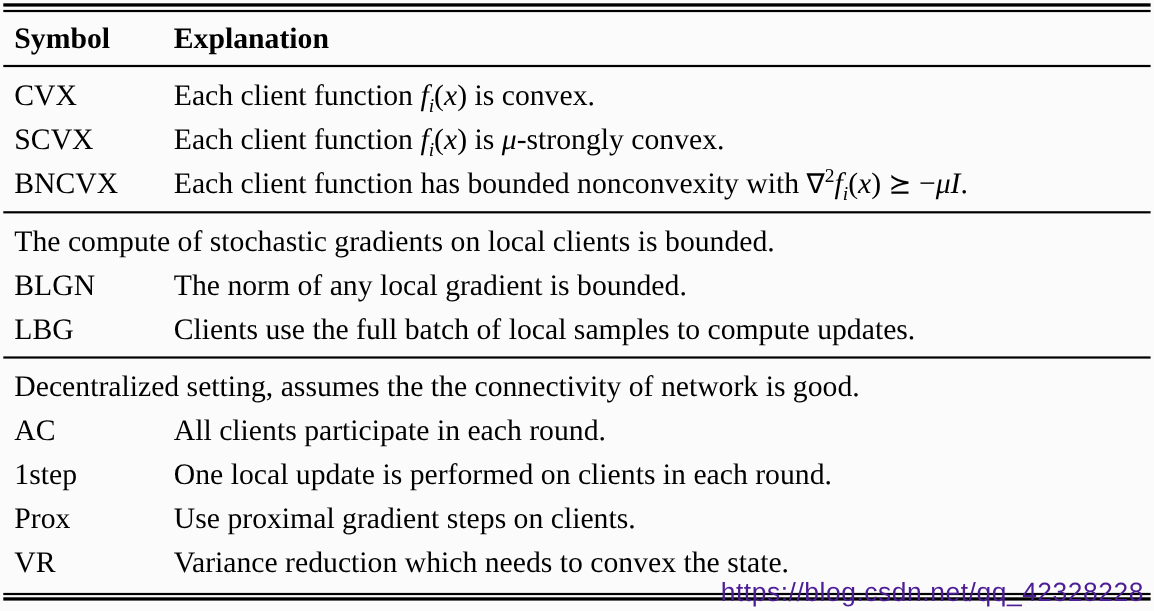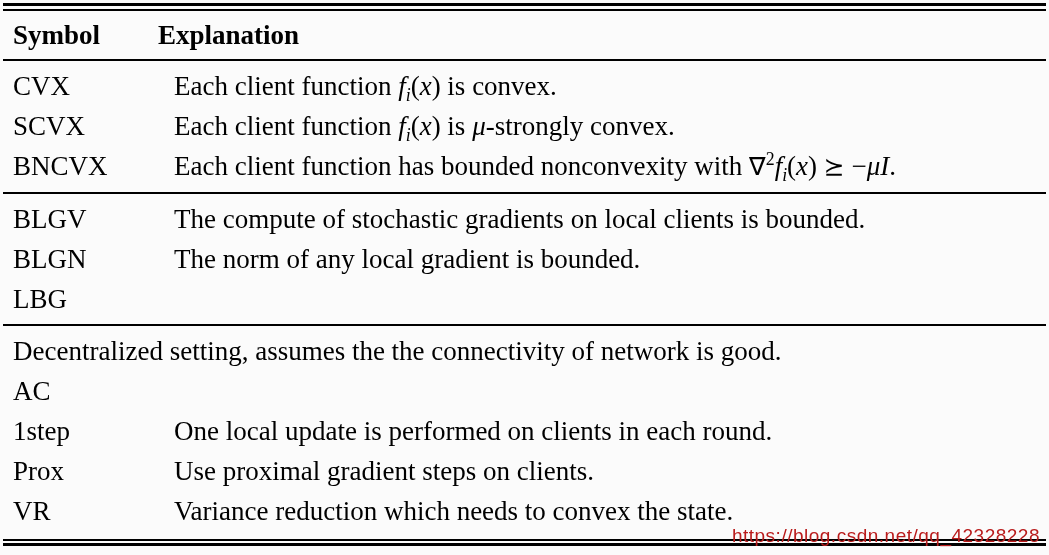--- a/index.html
+++ b/index.html
@@ -41,43 +41,42 @@
   }
   .group {
     padding: 5px 8px 5px 13px;
   }
   .row {
     display: grid;
     grid-template-columns: 145px 1fr;
     line-height: 40px;
     font-size: 27px;
     white-space: nowrap;
-    gap: 16px;
   }
   .cell { overflow: visible; }
   .exp sub {
     font-size: 66%;
     line-height: 0;
   }
   .exp sup {
     font-size: 66%;
     line-height: 0;
   }
   .exp i { font-style: italic; }
   .nabla, .rel {
     font-family: "DejaVu Sans", sans-serif;
     font-size: 92%;
   }
   .watermark {
     position: absolute;
     right: 9px;
     top: 522px;
     font-family: "Liberation Sans", sans-serif;
-    font-size: 19px;
-    color: #b91c1c;
+    font-size: 24px;
+    color: #4c1d95;
     letter-spacing: 0.5px;
   }
 </style>
 </head>
 <body>
 
 <div class="page">
 
   <div class="rule r-top-thick"></div>
   <div class="rule r-top-thin"></div>
@@ -102,41 +101,42 @@
   </div>
 
   <div class="row">
     <div class="cell sym">BNCVX</div>
     <div class="cell exp">Each client function has bounded nonconvexity with <span class="nabla">∇</span><sup>2</sup><i>f</i><sub><i>i</i></sub>(<i>x</i>) <span class="rel">⪰</span> −<i>μI</i>.</div>
   </div>
 </div>
       <div class="rule r-mid"></div>
       <div class="group">
   <div class="row">
-    <div class="cell sym">BLGV</div>
     <div class="cell exp">The compute of stochastic gradients on local clients is bounded.</div>
   </div>
 
   <div class="row">
     <div class="cell sym">BLGN</div>
     <div class="cell exp">The norm of any local gradient is bounded.</div>
   </div>
 
   <div class="row">
     <div class="cell sym">LBG</div>
+    <div class="cell exp">Clients use the full batch of local samples to compute updates.</div>
   </div>
 </div>
       <div class="rule r-mid"></div>
       <div class="group">
   <div class="row">
     <div class="cell exp">Decentralized setting, assumes the the connectivity of network is good.</div>
   </div>
 
   <div class="row">
     <div class="cell sym">AC</div>
+    <div class="cell exp">All clients participate in each round.</div>
   </div>
 
   <div class="row">
     <div class="cell sym">1step</div>
     <div class="cell exp">One local update is performed on clients in each round.</div>
   </div>
 
   <div class="row">
     <div class="cell sym">Prox</div>
     <div class="cell exp">Use proximal gradient steps on clients.</div>

